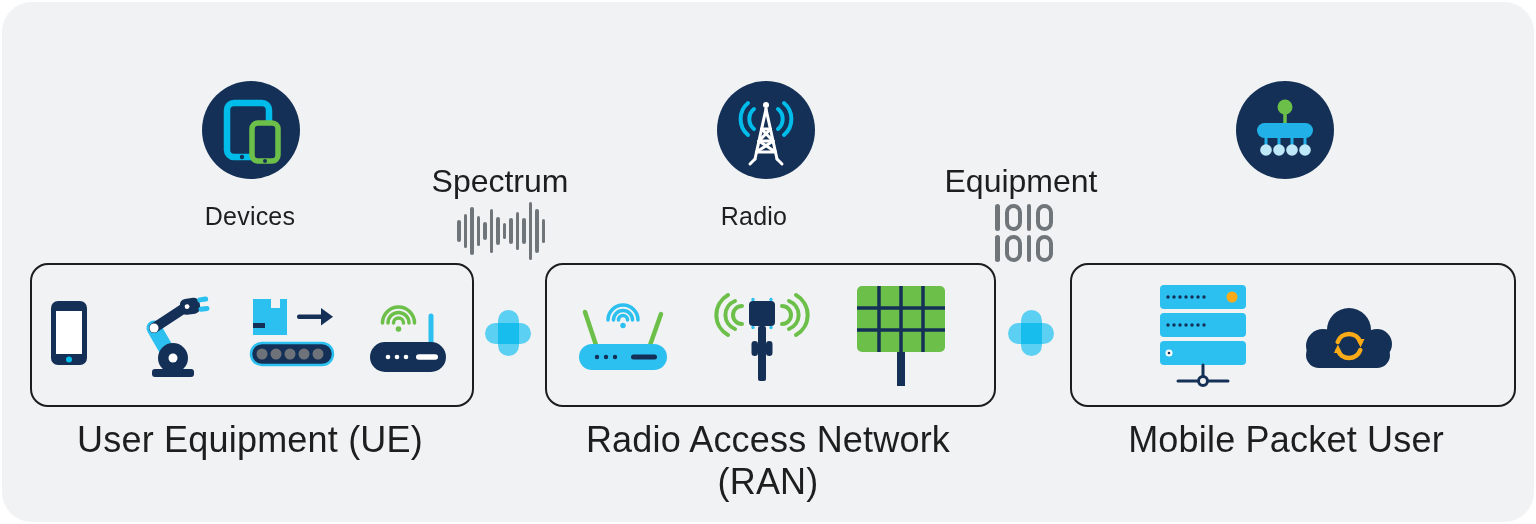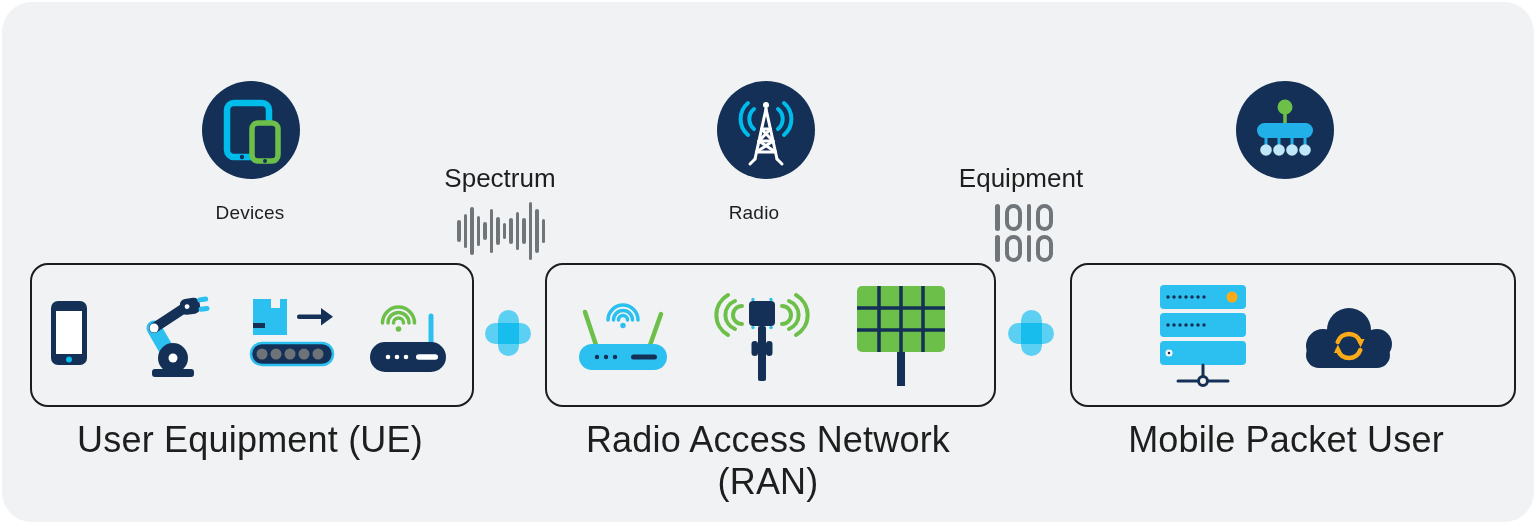--- a/index.html
+++ b/index.html
@@ -3,22 +3,22 @@
 <meta charset="utf-8">
 <style>
   html,body{margin:0;padding:0;background:#ffffff;}
   #stage{position:relative;width:1536px;height:524px;background:#ffffff;overflow:hidden;
          font-family:"Liberation Sans","DejaVu Sans",sans-serif;color:#1e1e1e;}
   .abs{position:absolute;}
   #panel{left:2px;top:2px;width:1532px;height:520px;background:#f1f2f3;border-radius:30px;}
 
   
   .badge{width:98px;height:98px;}
-  .toplabel{font-size:19px;text-align:center;letter-spacing:.2px;}
-  .connlabel{font-size:26px;text-align:center;}
+  .toplabel{font-size:25px;text-align:center;letter-spacing:.2px;}
+  .connlabel{font-size:32px;text-align:center;}
 
   
   #spectrum-icon{display:flex;align-items:center;gap:3px;height:62px;}
   .spec-bar{width:3.5px;border-radius:2px;background:#70757a;}
 
   
   #binary-rows{display:flex;flex-direction:column;gap:4px;align-items:center;}
   .bin-row{display:flex;gap:5px;align-items:center;}
   .bit-one{width:4.5px;height:27px;border-radius:2.5px;background:#70757a;}
   .bit-zero{width:17px;height:27px;border-radius:9px;border:4.5px solid #70757a;box-sizing:border-box;}

